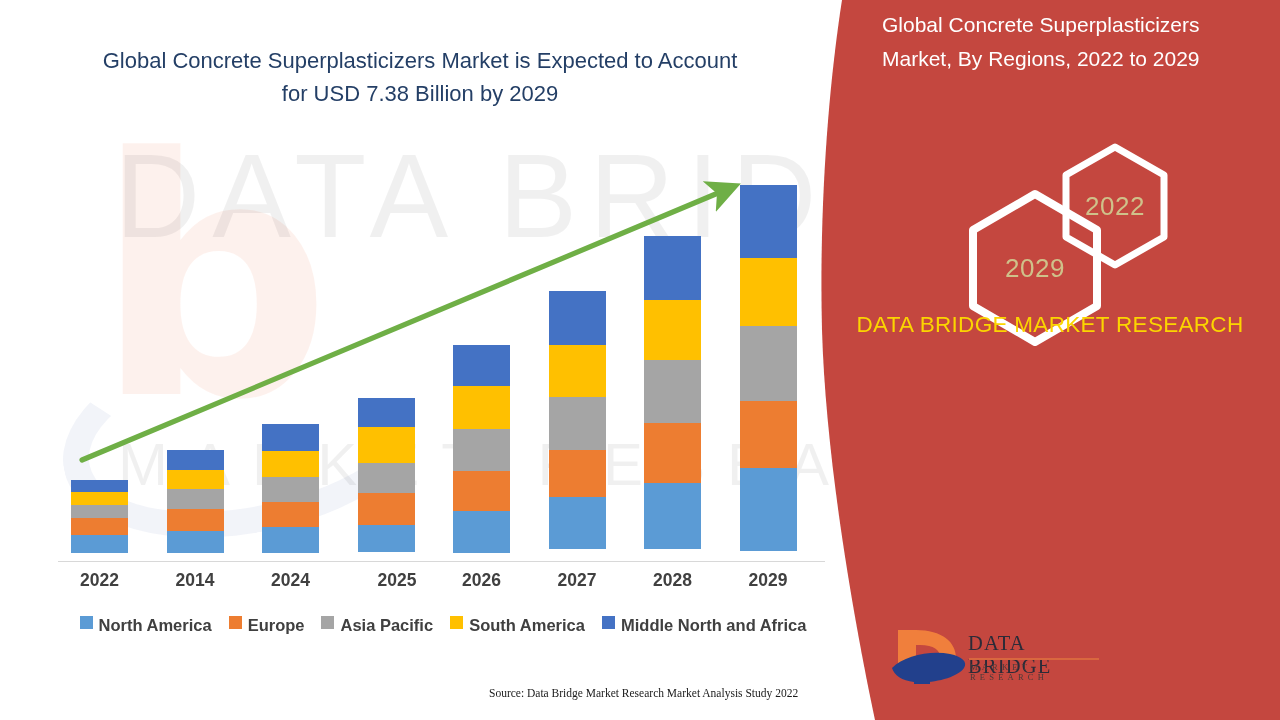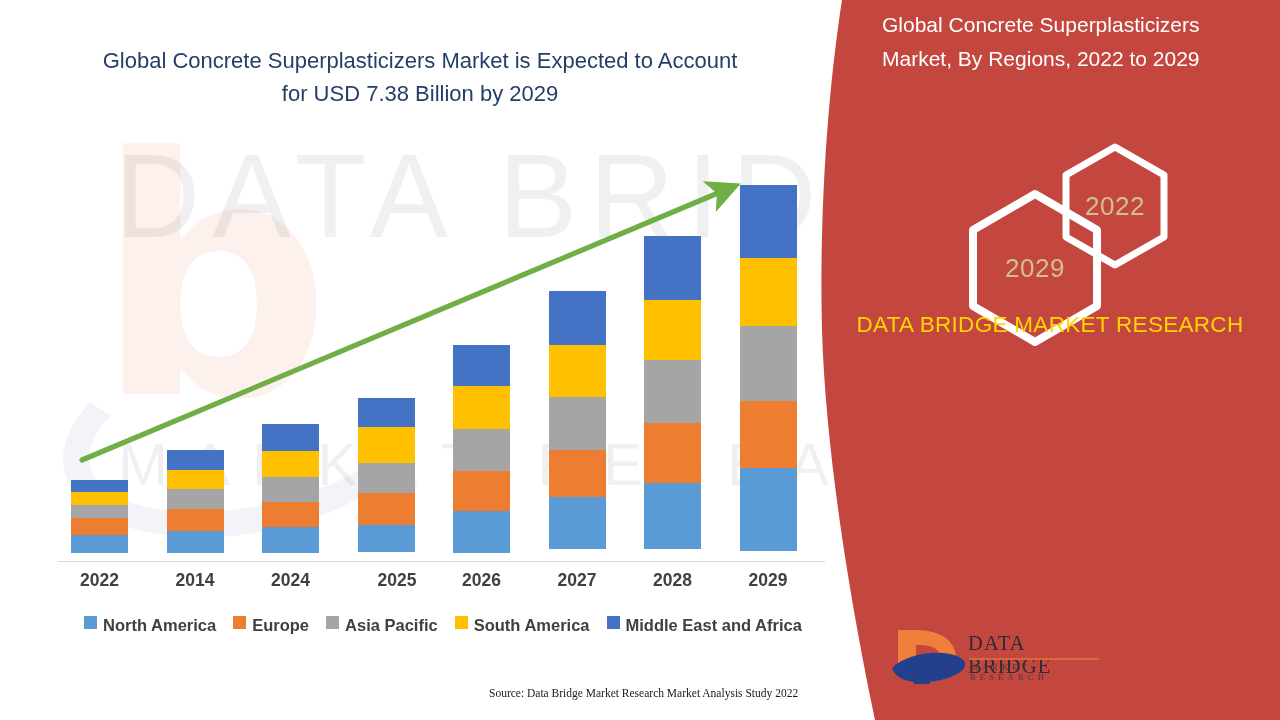--- a/index.html
+++ b/index.html
@@ -157,21 +157,21 @@
       <div class="lg-item">
         <span class="lg-swatch" style="background: rgb(165, 165, 165);"></span>
         <span class="lg-label">Asia Pacific</span>
       </div>
       <div class="lg-item">
         <span class="lg-swatch" style="background: rgb(255, 192, 0);"></span>
         <span class="lg-label">South America</span>
       </div>
       <div class="lg-item">
         <span class="lg-swatch" style="background: rgb(68, 114, 196);"></span>
-        <span class="lg-label">Middle East and Africa</span>
+        <span class="lg-label">Middle North and Africa</span>
       </div>
     </div>
 
   <div class="footer-src">Source: Data Bridge Market Research Market Analysis Study 2022</div>
 
   <div id="panel">
     <svg width="460" height="720" viewBox="0 0 460 720" style="position:absolute;left:0;top:0;">
       <path d="M 22,0 L 460,0 L 460,720 L 55,720 C 38,640 6,470 2,330 C -1,210 8,90 22,0 Z" fill="#C4473F"></path>
     </svg>
 

